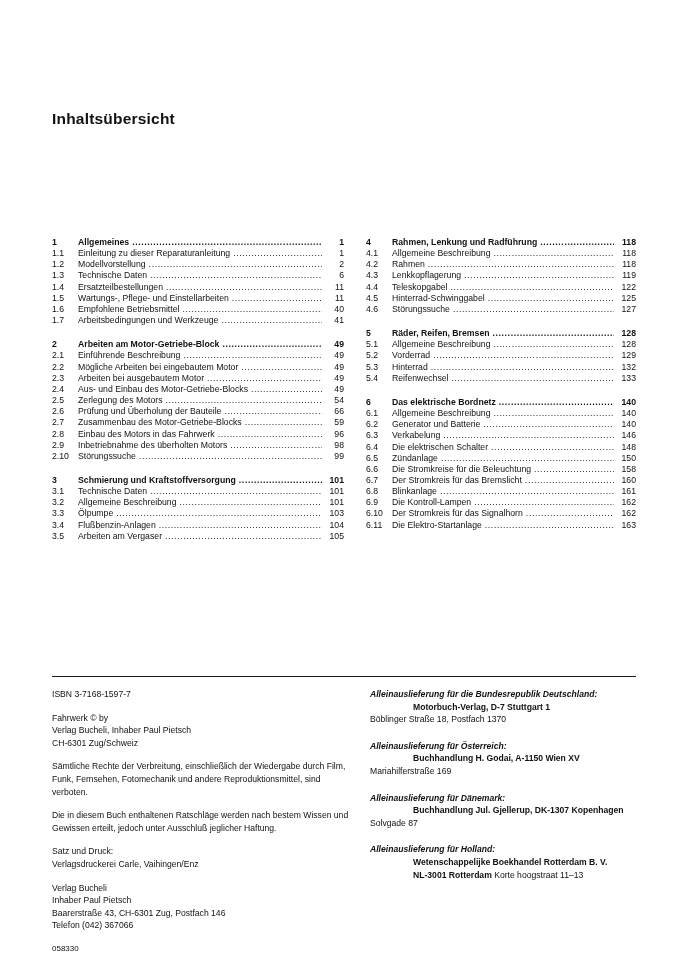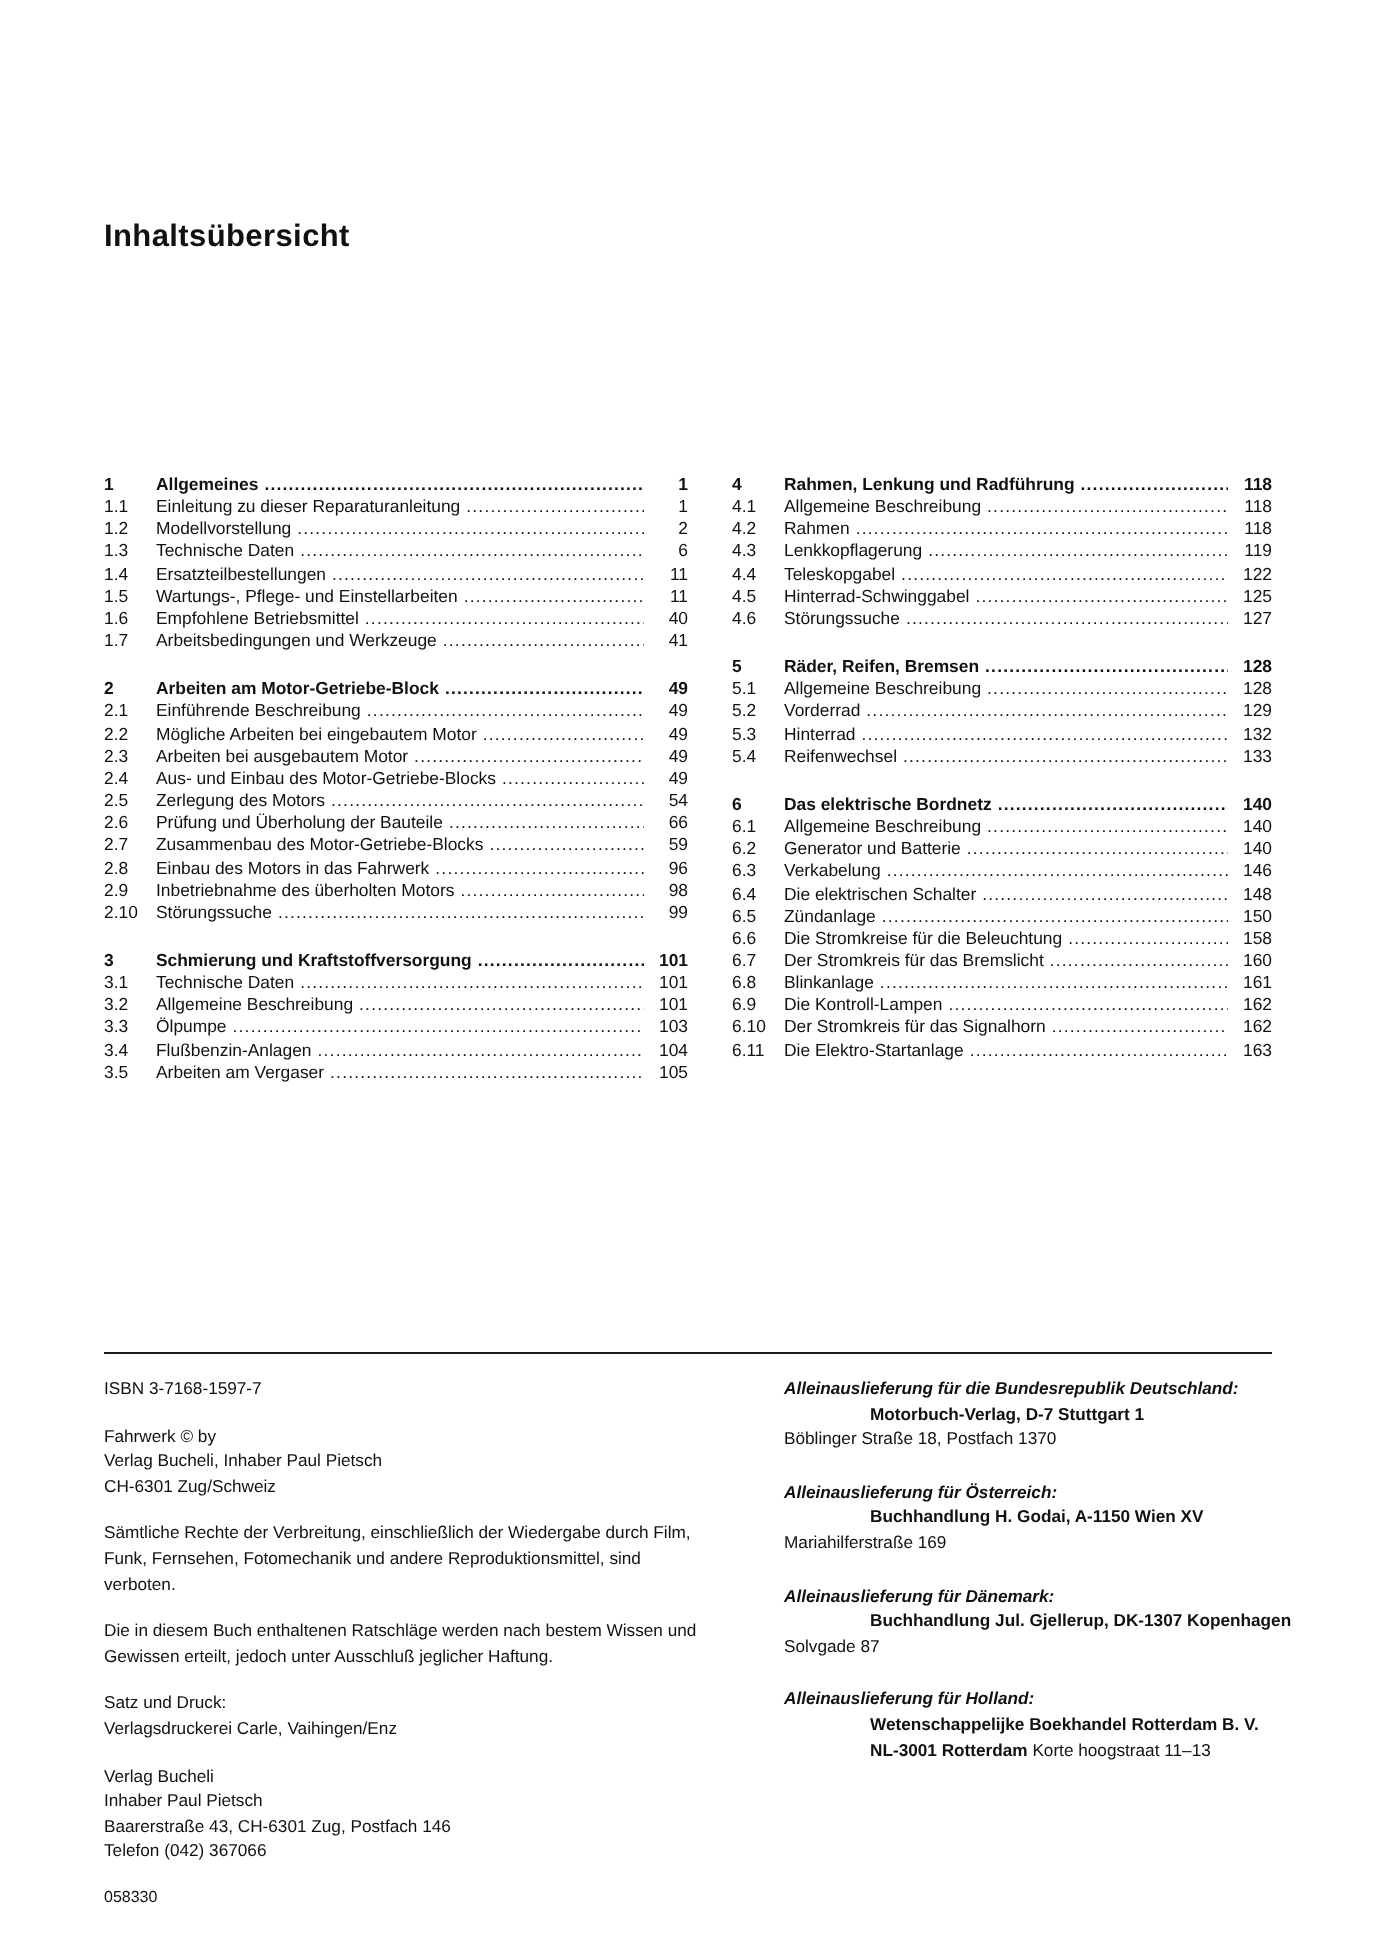--- a/index.html
+++ b/index.html
@@ -113,21 +113,20 @@
   .dist {
     position: absolute;
     left: 370px;
     top: 688px;
     width: 290px;
     font-size: 8.6px;
     line-height: 12.6px;
   }
   .dist .blk {
     margin-bottom: 14px;
-    margin-left: 22px;
   }
   .dist .hd {
     font-style: italic;
     font-weight: bold;
   }
   .dist .b {
     font-weight: bold;
     padding-left: 43px;
   }
   .footcode {

